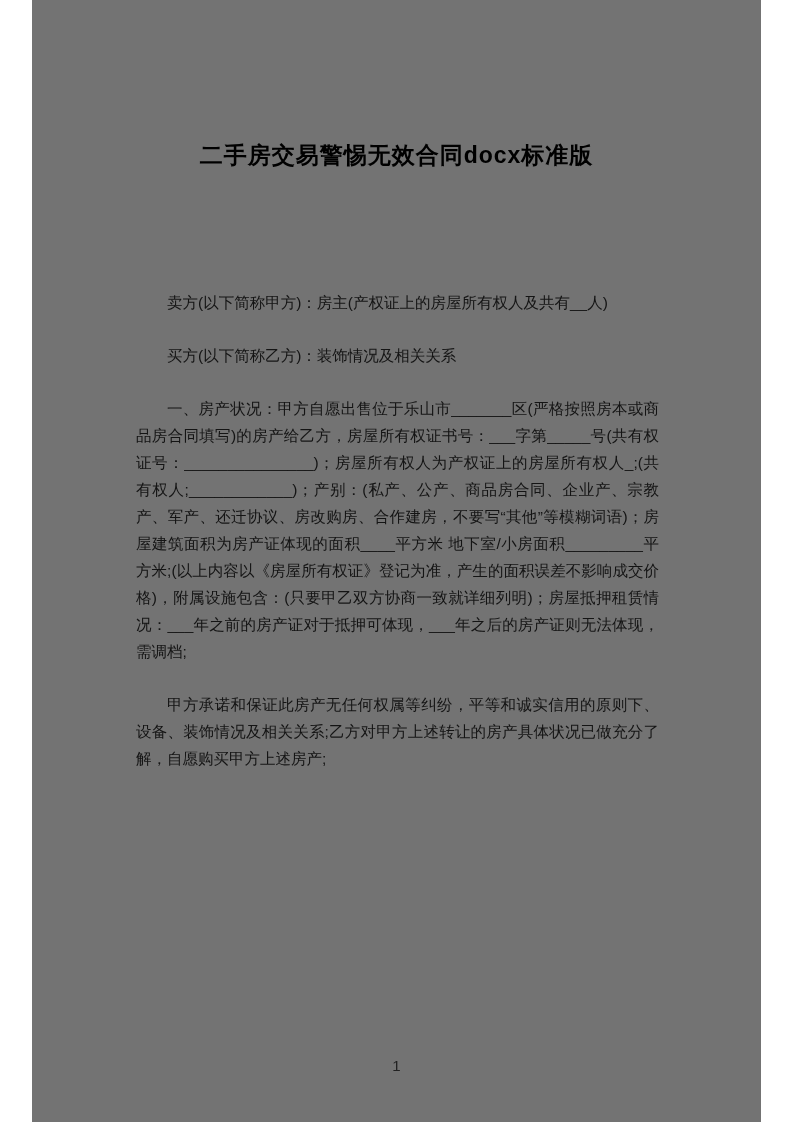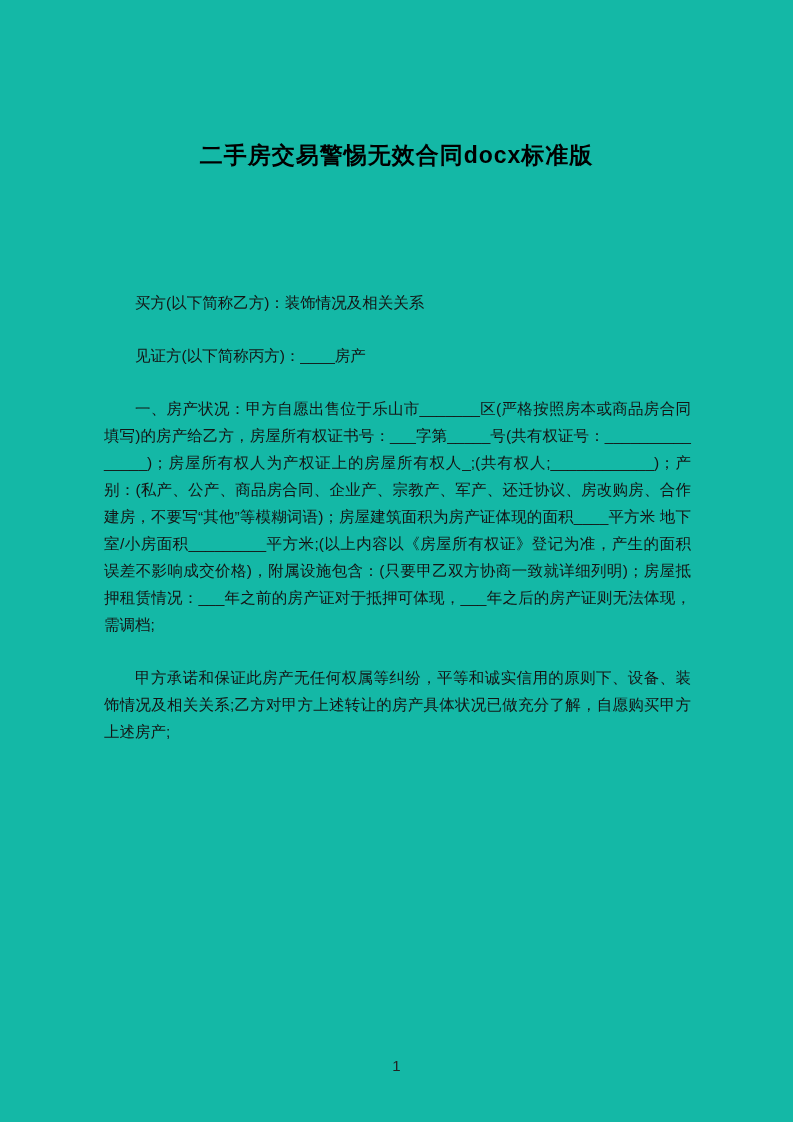--- a/index.html
+++ b/index.html
@@ -2,24 +2,24 @@
 <html><head>
 <meta charset="utf-8">
 <style>
   html, body {
     margin: 0;
     padding: 0;
     background: #ffffff;
   }
   .page {
     position: relative;
-    width: 793px;
+    width: 729px;
     height: 1122px;
     margin: 0 auto;
-    background: #14b8a6;
+    background: #737373;
     font-family: "Liberation Serif", "DejaVu Serif", serif;
     color: #1c1c1c;
     overflow: hidden;
     box-sizing: border-box;
   }
   .doc-title {
     margin: 0;
     padding-top: 140px;
     text-align: center;
     font-size: 23px;
@@ -53,20 +53,20 @@
     font-family: "Liberation Sans", "DejaVu Sans", sans-serif;
   }
 </style>
 </head>
 <body>
 
 <div class="page">
   <h1 class="doc-title">二手房交易警惕无效合同docx标准版</h1>
 
   <div class="content">
+    <p class="paragraph lead">卖方(以下简称甲方)：房主(产权证上的房屋所有权人及共有__人)</p>
     <p class="paragraph lead">买方(以下简称乙方)：装饰情况及相关关系</p>
-    <p class="paragraph lead">见证方(以下简称丙方)：____房产</p>
     <p class="paragraph">一、房产状况：甲方自愿出售位于乐山市_______区(严格按照房本或商品房合同填写)的房产给乙方，房屋所有权证书号：___字第_____号(共有权证号：_______________)；房屋所有权人为产权证上的房屋所有权人_;(共有权人;____________)；产别：(私产、公产、商品房合同、企业产、宗教产、军产、还迁协议、房改购房、合作建房，不要写“其他”等模糊词语)；房屋建筑面积为房产证体现的面积____平方米 地下室/小房面积_________平方米;(以上内容以《房屋所有权证》登记为准，产生的面积误差不影响成交价格)，附属设施包含：(只要甲乙双方协商一致就详细列明)；房屋抵押租赁情况：___年之前的房产证对于抵押可体现，___年之后的房产证则无法体现，需调档;</p>
     <p class="paragraph">甲方承诺和保证此房产无任何权属等纠纷，平等和诚实信用的原则下、设备、装饰情况及相关关系;乙方对甲方上述转让的房产具体状况已做充分了解，自愿购买甲方上述房产;</p>
   </div>
 
   <div class="page-number">1</div>
 </div>
 
 </body></html>

